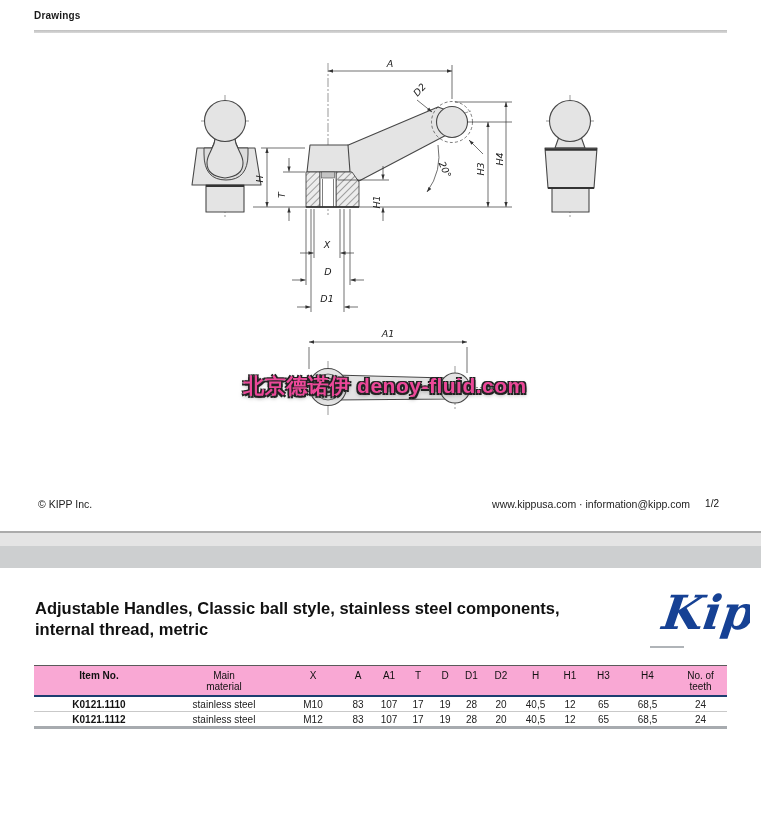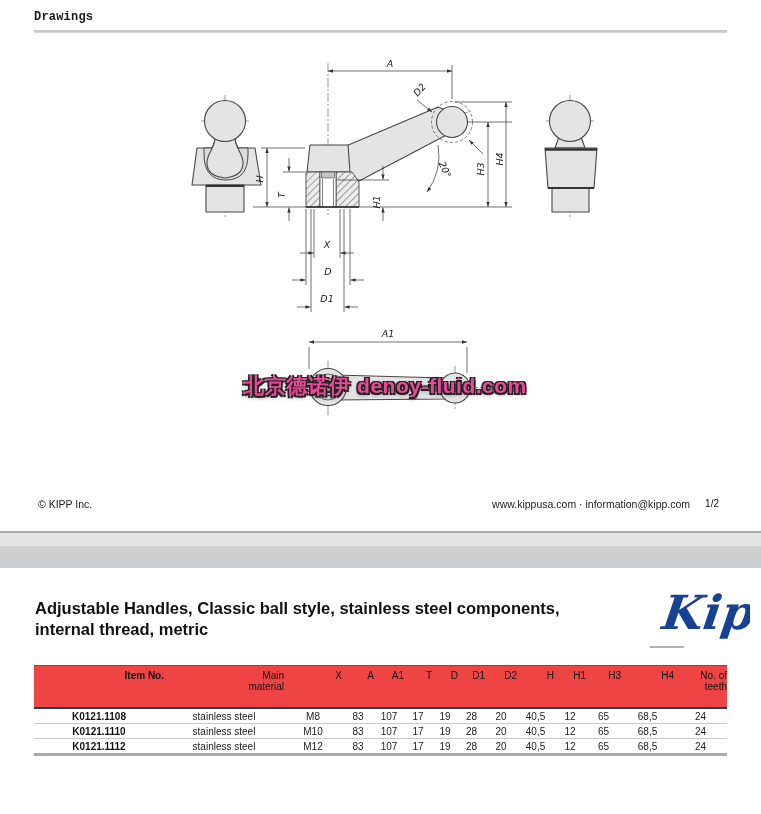--- a/index.html
+++ b/index.html
@@ -1,20 +1,20 @@
 <!DOCTYPE html>
 <html><head>
 <meta charset="utf-8">
 <style>
   html,body{margin:0;padding:0;background:#ffffff;}
   #stage{position:relative;width:761px;height:814px;background:#ffffff;overflow:hidden;
          font-family:"Liberation Sans",sans-serif;color:#1a1a1a;}
 
   
-  .p1-heading{position:absolute;left:34px;top:10px;font-size:12px;font-weight:bold;letter-spacing:.2px;font-family:Liberation Mono, monospace;}
+  .p1-heading{position:absolute;left:34px;top:10px;font-size:10px;font-weight:bold;letter-spacing:.2px;}
   .p1-rule{position:absolute;left:34px;top:30px;width:693px;height:3px;
            background:linear-gradient(#bfbfbf,#d9d9d9);}
   #drawing-svg{position:absolute;left:150px;top:55px;width:470px;height:380px;}
   .watermark{position:absolute;left:150px;top:372px;width:470px;text-align:center;
              font-size:21px;font-weight:bold;color:#ec4899;letter-spacing:.5px;
              text-shadow:-1.5px -1.5px 0 #222,1.5px -1.5px 0 #222,-1.5px 1.5px 0 #222,
                          1.5px 1.5px 0 #222,0 2px 4px rgba(0,0,0,.55);
              z-index:5;pointer-events:none;}
   .p1-footer-left{position:absolute;left:38px;top:498px;font-size:10.5px;color:#222;}
   .p1-footer-right{position:absolute;right:42px;top:498px;display:flex;gap:15px;align-items:flex-start;}
@@ -30,22 +30,22 @@
   .badge-outer{position:absolute;left:29px;top:557px;background:#ffffff;padding:3px;z-index:6;}
   .badge-inner{background:#164194;color:#ffffff;font-size:19px;font-weight:bold;
                padding:3px 17px 5px 17px;letter-spacing:.3px;}
   .p2-title{position:absolute;left:35px;top:598px;font-size:16.5px;font-weight:bold;
             line-height:21px;color:#111;}
   #kipp-logo{position:absolute;left:658px;top:577px;width:92px;height:70px;}
   .logo-underline{position:absolute;left:650px;top:646px;width:34px;height:2px;background:#b0b4b8;}
 
   .spec-table{position:absolute;left:34px;top:665px;width:693px;border-collapse:collapse;
               border-bottom:3px solid #a7abaf;table-layout:fixed;}
-  .spec-table th{background:#ef4444;font-size:10px;font-weight:normal;text-align:right;
-                 vertical-align:top;padding:4px 0 15px 0;height:19px;white-space:pre-line;
+  .spec-table th{background:#f9a8d4;font-size:10px;font-weight:normal;text-align:center;
+                 vertical-align:top;padding:4px 0 3px 0;height:19px;white-space:pre-line;
                  border-top:1px solid #5a5a5a;border-bottom:2px solid #1d3e70;line-height:11px;color:#111;}
   .spec-table th.b{font-weight:bold;}
   .spec-table td{font-size:10px;text-align:center;padding:1px 0;height:12px;color:#222;}
   .spec-table tbody tr + tr td{border-top:1px solid #c9c9c9;}
   .spec-table td.item{font-weight:bold;color:#111;}
 
   
   .oline{fill:#e4e4e4;stroke:#474747;stroke-width:1.1;stroke-linejoin:round;}
   .oline2{fill:#dcdcdc;stroke:#474747;stroke-width:1;stroke-linejoin:round;}
   .thin{stroke:#474747;stroke-width:.7;fill:none;}
@@ -245,36 +245,20 @@
         <th>H</th>
         <th>H1</th>
         <th>H3</th>
         <th>H4</th>
         <th>No. of
 teeth</th>
       </tr>
     </thead>
     <tbody>
       <tr>
-        <td class="item">K0121.1108</td>
-        <td>stainless steel</td>
-        <td>M8</td>
-        <td>83</td>
-        <td>107</td>
-        <td>17</td>
-        <td>19</td>
-        <td>28</td>
-        <td>20</td>
-        <td>40,5</td>
-        <td>12</td>
-        <td>65</td>
-        <td>68,5</td>
-        <td>24</td>
-      </tr>
-      <tr>
         <td class="item">K0121.1110</td>
         <td>stainless steel</td>
         <td>M10</td>
         <td>83</td>
         <td>107</td>
         <td>17</td>
         <td>19</td>
         <td>28</td>
         <td>20</td>
         <td>40,5</td>

